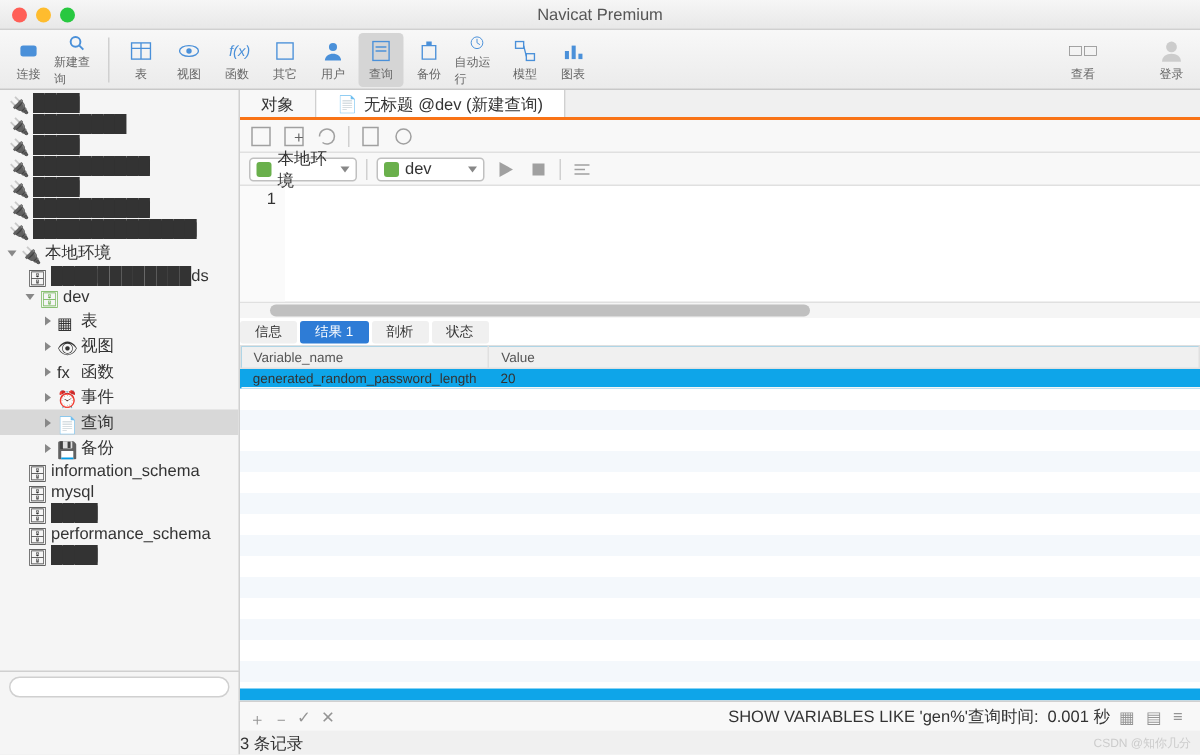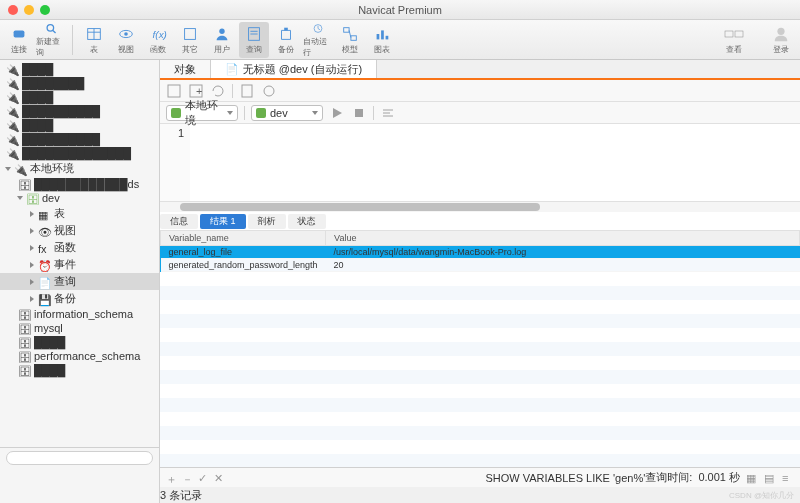--- a/index.html
+++ b/index.html
@@ -7,21 +7,21 @@
 .titlebar{height:20px;background:linear-gradient(#f6f6f6,#e8e8e8);border-bottom:1px solid #d0d0d0;display:flex;align-items:center;padding:0 8px;position:relative}
 .traffic{display:flex;gap:6px}
 .dot{width:10px;height:10px;border-radius:50%}
 .dot.r{background:#ff5f57}.dot.y{background:#febc2e}.dot.g{background:#28c840}
 .title{position:absolute;left:50%;transform:translateX(-50%);font-size:11px;color:#555}
 .toolbar{height:40px;background:linear-gradient(#f8f8f8,#ebebeb);border-bottom:1px solid #c8c8c8;display:flex;align-items:center;padding:0 4px;gap:2px}
 .tbtn{display:flex;flex-direction:column;align-items:center;justify-content:center;width:30px;height:36px;border-radius:3px;cursor:pointer}
 .tbtn.active{background:#d5d5d5}
 .tbtn svg{width:20px;height:18px}
 .tbtn span{font-size:8px;color:#666;margin-top:1px}
-.toolbar-right{margin-left:auto;display:flex;gap:8px;align-items:flex-start}
+.toolbar-right{margin-left:auto;display:flex;gap:20px;align-items:flex-start}
 .main{display:flex;height:calc(100% - 60px)}
 .sidebar{width:160px;background:#f5f5f5;border-right:1px solid #d0d0d0;overflow-y:auto;padding:2px 0}
 .side-item{padding:1px 6px;display:flex;align-items:center;gap:4px;font-size:10px;cursor:pointer}
 .side-item.sel{background:#d8d8d8}
 .side-item .ic{width:12px;height:10px;display:inline-block}
 .side-item.indent1{padding-left:18px}.side-item.indent2{padding-left:30px}
 .disc{width:0;height:0;border-left:4px solid #888;border-top:3px solid transparent;border-bottom:3px solid transparent;display:inline-block}
 .disc.open{transform:rotate(90deg)}
 .content{flex:1;display:flex;flex-direction:column;background:#fff}
 .tabs{height:20px;background:#f0f0f0;border-bottom:2px solid #f97316;display:flex}
@@ -270,21 +270,21 @@
       </div>
   </div>
 
   <div class="content">
     <div class="tabs">
       <div class="tab">
           <span>对象</span>
         </div>
       <div class="tab active">
           <span>📄</span>
-          <span>无标题 @dev (自动运行)</span>
+          <span>无标题 @dev (新建查询)</span>
         </div>
     </div>
     <div class="subtoolbar">
       <svg class="sticon" viewBox="0 0 16 16">
           <rect x="2" y="2" width="12" height="12" fill="none" stroke="#666"></rect>
         </svg>
       <svg class="sticon" viewBox="0 0 16 16">
           <rect x="2" y="2" width="12" height="12" fill="none" stroke="#666"></rect>
           <text x="8" y="12" font-size="8">+</text>
         </svg>
@@ -337,24 +337,20 @@
     <div class="results-table">
       <table>
         <thead>
             <tr>
           <th style="width:120px">Variable_name</th>
           <th>Value</th>
         </tr>
           </thead>
         <tbody id="result-rows">
             <tr>
-              <td>general_log_file</td>
-              <td>/usr/local/mysql/data/wangmin-MacBook-Pro.log</td>
-            </tr>
-            <tr>
               <td>generated_random_password_length</td>
               <td>20</td>
             </tr>
           </tbody>
       </table>
       <div style="height:200px;background:repeating-linear-gradient(#fff,#fff 14px,#f4f8fc 14px,#f4f8fc 28px)"></div>
     </div>
     <div class="statusbar">
       <div class="left">
         <span class="sicon">＋</span>

